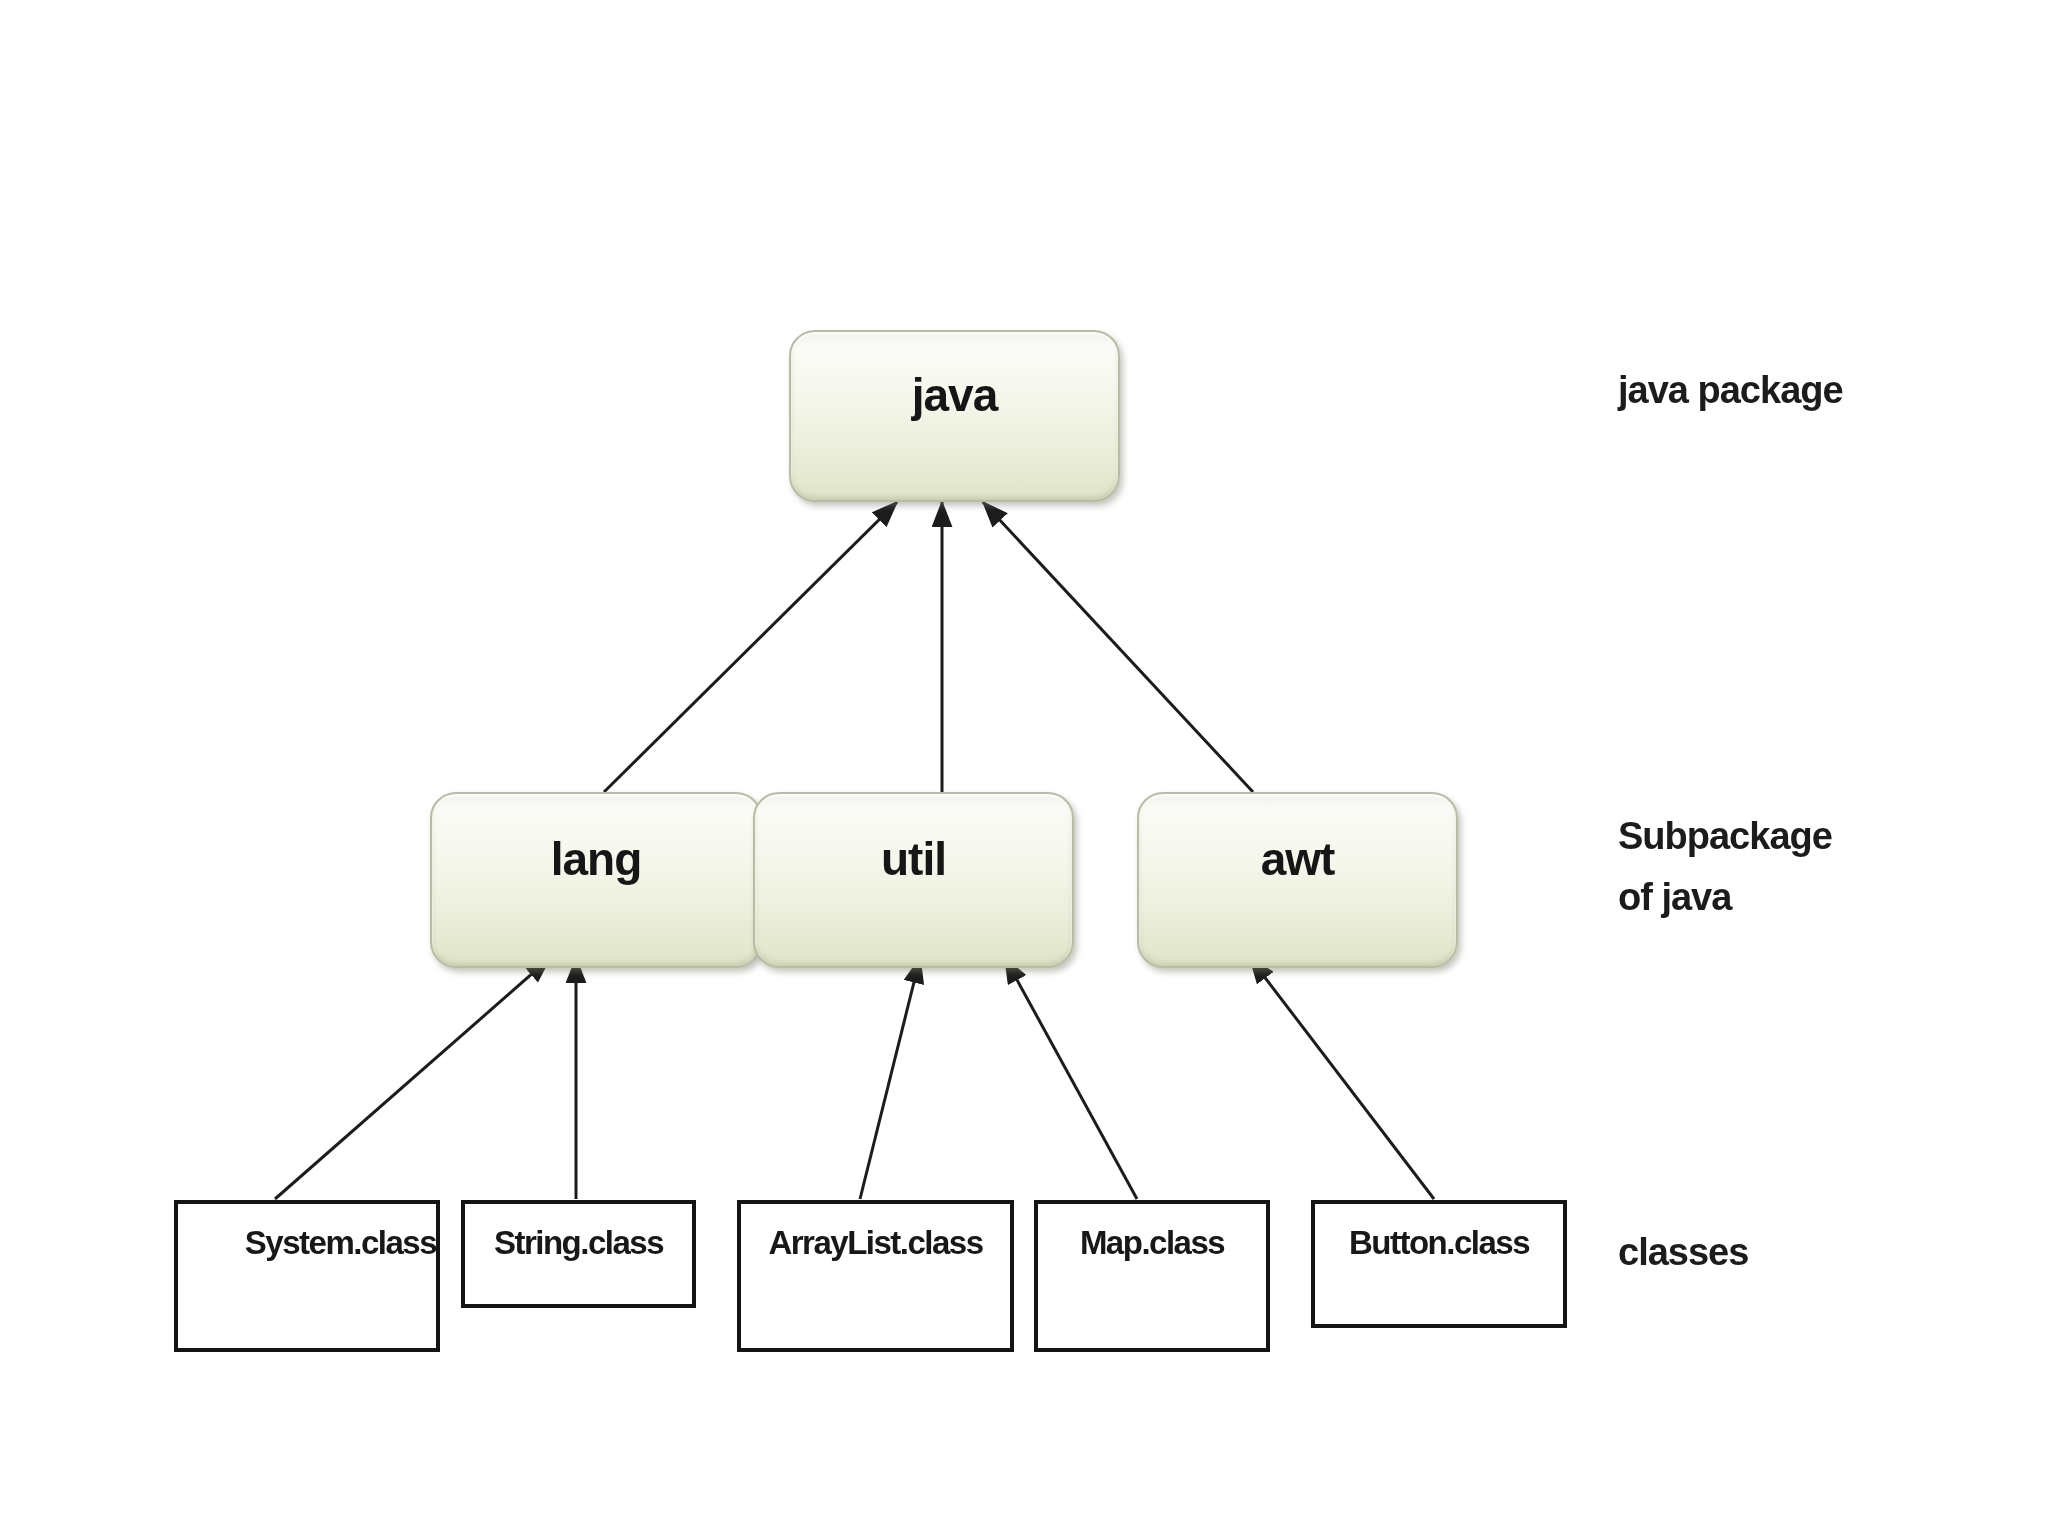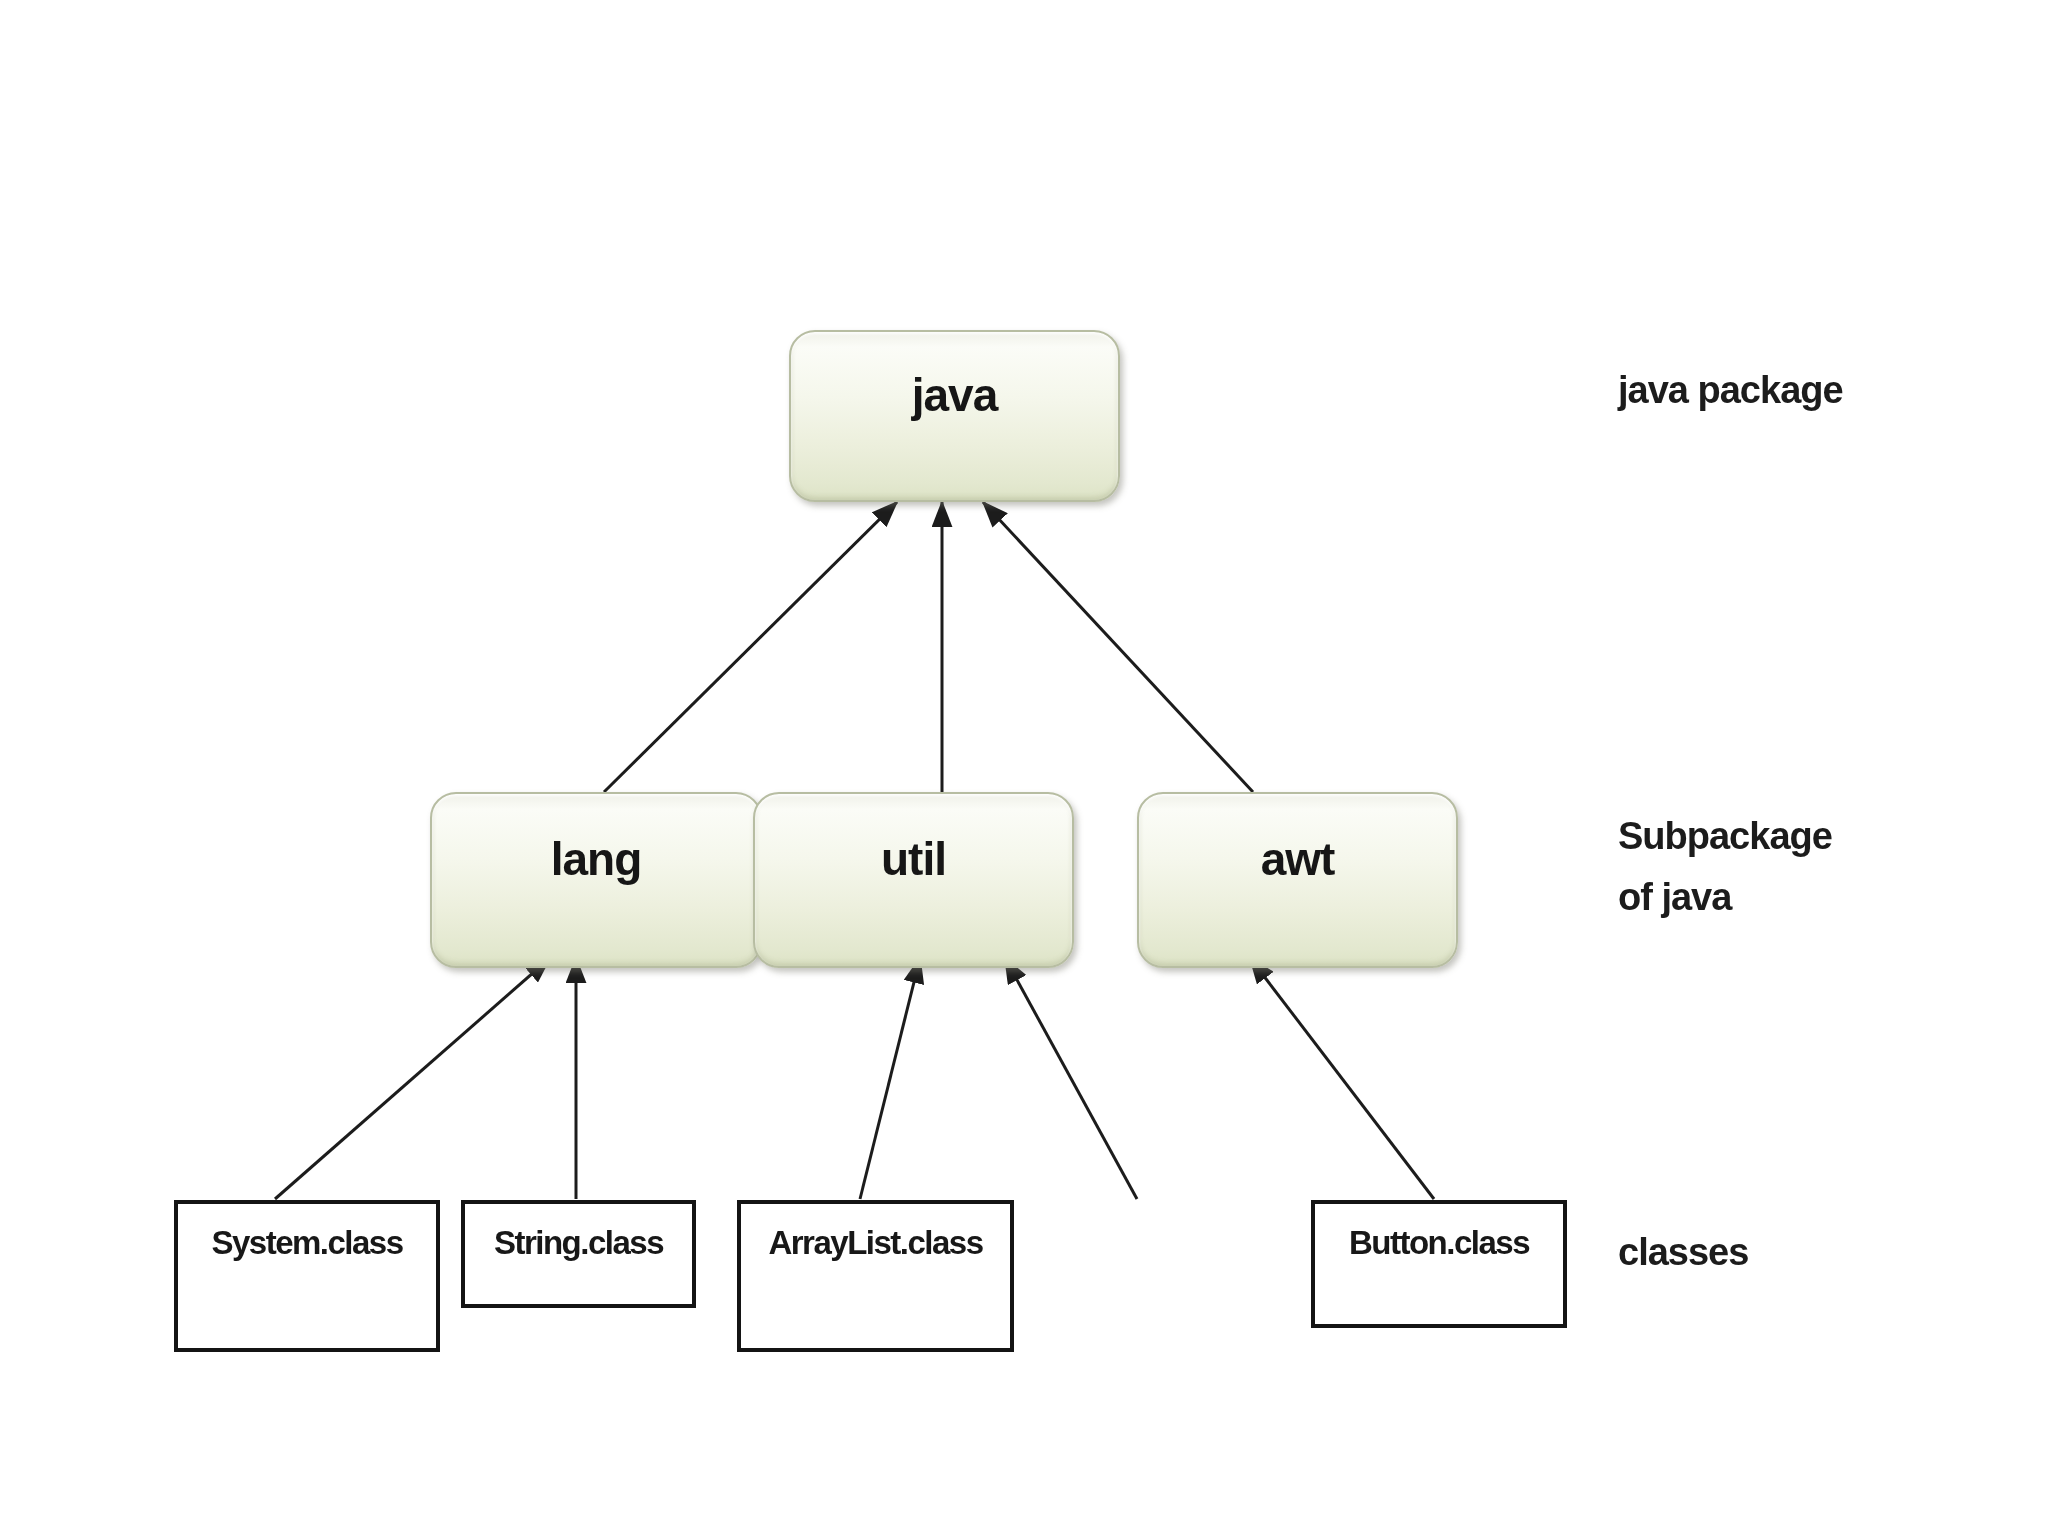--- a/index.html
+++ b/index.html
@@ -68,28 +68,31 @@
   <div class="pkg" style="left:789px;top:330px;width:327px;height:168px;">
     <span class="lbl">java</span>
   </div>
   <div class="pkg" style="left:753px;top:792px;width:317px;height:172px;">
     <span class="lbl">util</span>
   </div>
   <div class="pkg" style="left:1137px;top:792px;width:317px;height:172px;">
     <span class="lbl">awt</span>
   </div>
 
-  <div class="cls" style="left:174px;top:1200px;width:266px;height:152px;">
+  <div class="cls" style="left:174px;top:1200px;width:266px;height:152px;text-align:right;">
     <span class="lbl">System.class</span>
   </div>
   <div class="cls" style="left:461px;top:1200px;width:235px;height:108px;">
     <span class="lbl">String.class</span>
   </div>
   <div class="cls" style="left:737px;top:1200px;width:277px;height:152px;">
     <span class="lbl">ArrayList.class</span>
+  </div>
+  <div class="cls" style="left:1034px;top:1200px;width:236px;height:152px;">
+    <span class="lbl">Map.class</span>
   </div>
   <div class="cls" style="left:1311px;top:1200px;width:256px;height:128px;">
     <span class="lbl">Button.class</span>
   </div>
 
   <div class="note" style="top:806px;">
     <div>Subpackage</div>
     <div>of java</div>
   </div>
   <div class="note" style="top:360px;">

